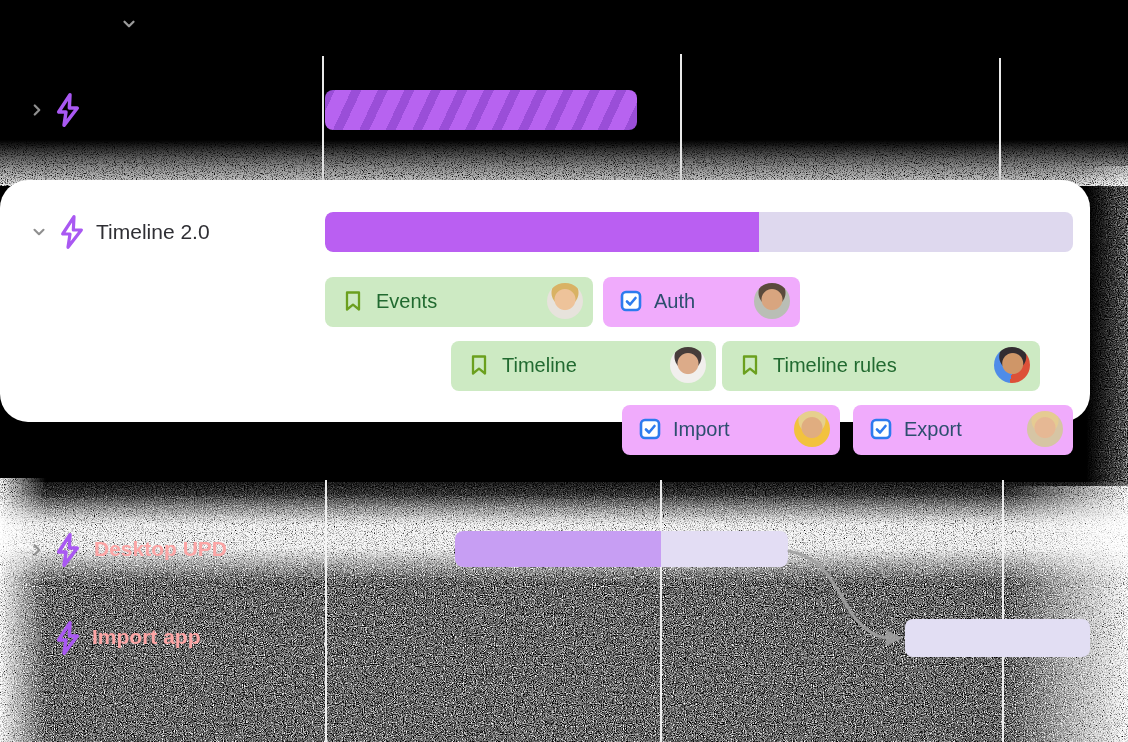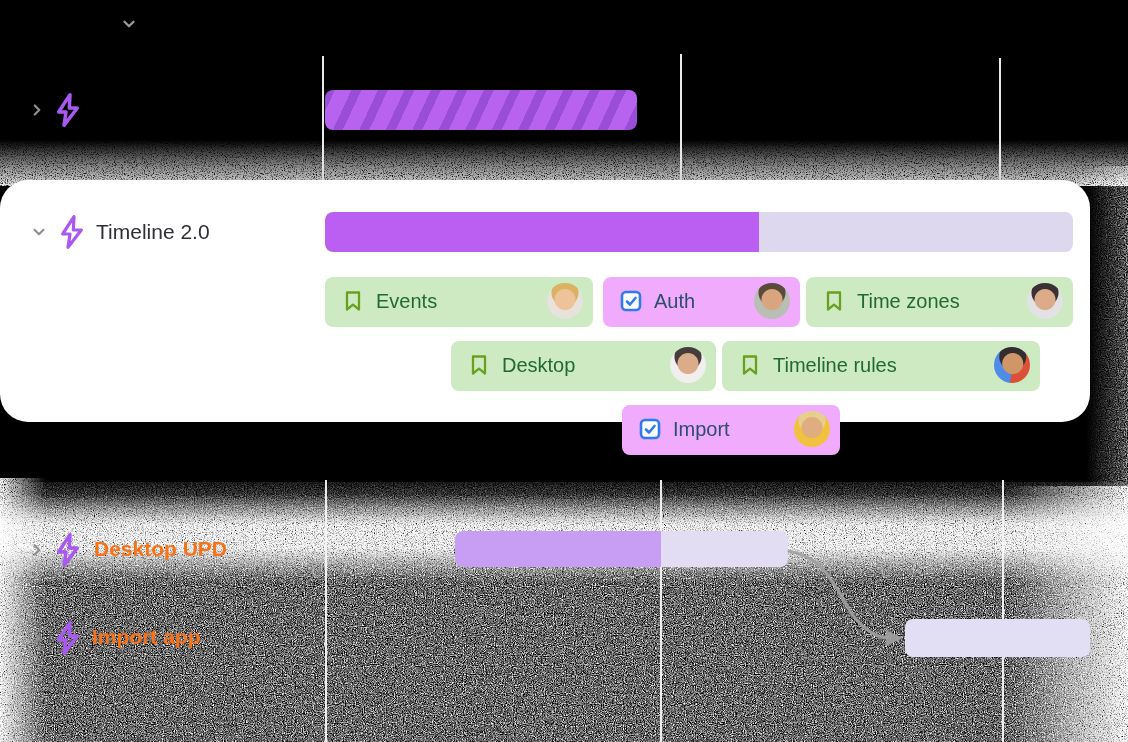--- a/index.html
+++ b/index.html
@@ -13,21 +13,21 @@
   .icon{position:absolute;z-index:3;}
   
   .bar{position:absolute;z-index:3;border-radius:8px;overflow:hidden;}
   .bar .fill{height:100%;border-radius:8px 0 0 8px;}
   .bar-striped{position:absolute;z-index:3;left:325px;top:90px;width:312px;height:40px;border-radius:8px;
     background:repeating-linear-gradient(115deg,#9a4ed8 0 9px,#b763f0 9px 24px);}
   .bar-desktop{left:455px;top:531px;width:333px;height:36px;background:#e3ddf4;}
   .bar-desktop .fill{background:#c79ef3;}
   .bar-mobile{left:905px;top:619px;width:185px;height:38px;background:#e2def3;}
   
-  .row-label{position:absolute;z-index:3;font-size:21px;font-weight:700;color:#f97316;line-height:26px;}
+  .row-label{position:absolute;z-index:3;font-size:21px;font-weight:700;color:#fca5a5;line-height:26px;}
   
   .arrow-overlay{position:absolute;left:0;top:0;z-index:4;pointer-events:none;}
   
   .card{position:absolute;left:0;top:180px;width:1090px;height:242px;background:#fff;
         border-radius:28px;z-index:5;box-shadow:0 14px 44px rgba(0,0,0,.5);text-align:right;}
   .card .icon{z-index:6;}
   .card-title{position:absolute;left:96px;top:40px;font-size:21px;line-height:24px;color:#2f2f34;z-index:6;}
   .progress{position:absolute;left:325px;top:32px;width:748px;height:40px;background:#ded8ee;
             border-radius:8px;overflow:hidden;z-index:6;}
   .progress .fill{height:100%;background:#ba5ff2;border-radius:8px 0 0 8px;}
@@ -199,46 +199,47 @@
       <span class="avatar av-events"></span>
     </div>
     <div class="chip blue" style="left:603px;top:97px;width:197px">
       <svg width="24" height="24" viewBox="0 0 24 24">
         <rect x="3" y="3" width="18" height="18" rx="4" fill="#fff" stroke="#2d7bee" stroke-width="2.6"></rect>
         <path d="M8 12.5 l3 3 L16.5 9" fill="none" stroke="#2d7bee" stroke-width="2.6" stroke-linecap="round" stroke-linejoin="round"></path>
       </svg>
       <span class="lbl">Auth</span>
       <span class="avatar av-auth"></span>
     </div>
-    <div class="chip green" style="left:806px;top:97px;width:267px">
+
+    <div class="chip green" style="left:451px;top:161px;width:265px">
       <svg width="24" height="24" viewBox="0 0 24 24">
         <path d="M6 3.5 h12 v17 l-6 -4.8 -6 4.8 Z" fill="none" stroke="#6ba01e" stroke-width="2.3" stroke-linejoin="round"></path>
       </svg>
-      <span class="lbl">Time zones</span>
-      <span class="avatar av-timezones"></span>
-    </div>
-
-    <div class="chip green" style="left:451px;top:161px;width:265px">
-      <svg width="24" height="24" viewBox="0 0 24 24">
-        <path d="M6 3.5 h12 v17 l-6 -4.8 -6 4.8 Z" fill="none" stroke="#6ba01e" stroke-width="2.3" stroke-linejoin="round"></path>
-      </svg>
-      <span class="lbl">Desktop</span>
+      <span class="lbl">Timeline</span>
       <span class="avatar av-invites"></span>
     </div>
     <div class="chip green" style="left:722px;top:161px;width:318px">
       <svg width="24" height="24" viewBox="0 0 24 24">
         <path d="M6 3.5 h12 v17 l-6 -4.8 -6 4.8 Z" fill="none" stroke="#6ba01e" stroke-width="2.3" stroke-linejoin="round"></path>
       </svg>
       <span class="lbl">Timeline rules</span>
       <span class="avatar av-reccuring"></span>
     </div>
 
     <div class="chip blue" style="left:622px;top:225px;width:218px">
       <svg width="24" height="24" viewBox="0 0 24 24">
         <rect x="3" y="3" width="18" height="18" rx="4" fill="#fff" stroke="#2d7bee" stroke-width="2.6"></rect>
         <path d="M8 12.5 l3 3 L16.5 9" fill="none" stroke="#2d7bee" stroke-width="2.6" stroke-linecap="round" stroke-linejoin="round"></path>
       </svg>
       <span class="lbl">Import</span>
       <span class="avatar av-import"></span>
     </div>
+    <div class="chip blue" style="left:853px;top:225px;width:220px">
+      <svg width="24" height="24" viewBox="0 0 24 24">
+        <rect x="3" y="3" width="18" height="18" rx="4" fill="#fff" stroke="#2d7bee" stroke-width="2.6"></rect>
+        <path d="M8 12.5 l3 3 L16.5 9" fill="none" stroke="#2d7bee" stroke-width="2.6" stroke-linecap="round" stroke-linejoin="round"></path>
+      </svg>
+      <span class="lbl">Export</span>
+      <span class="avatar av-export"></span>
+    </div>
   </div>
 
 </div>
 
 </body></html>

